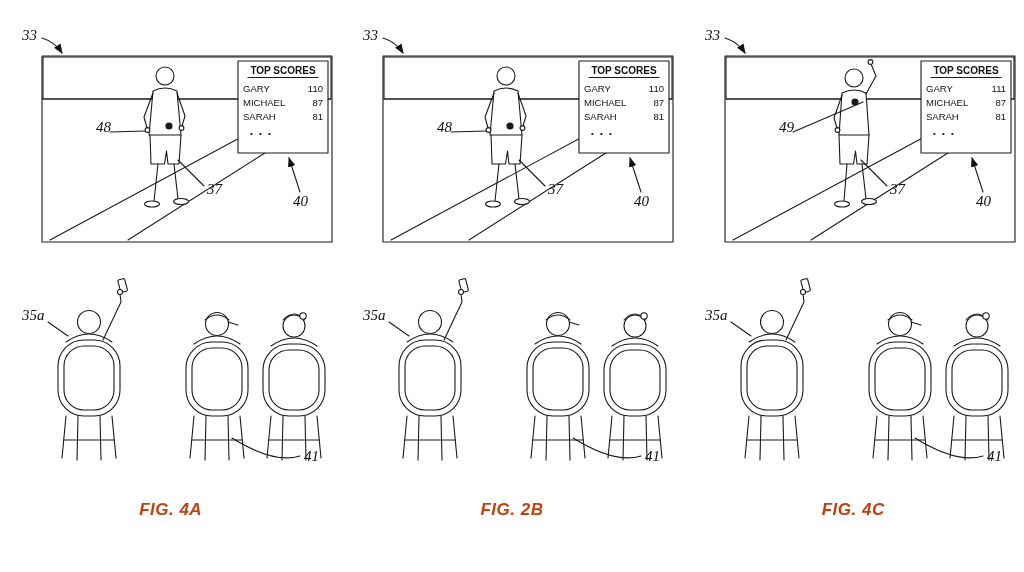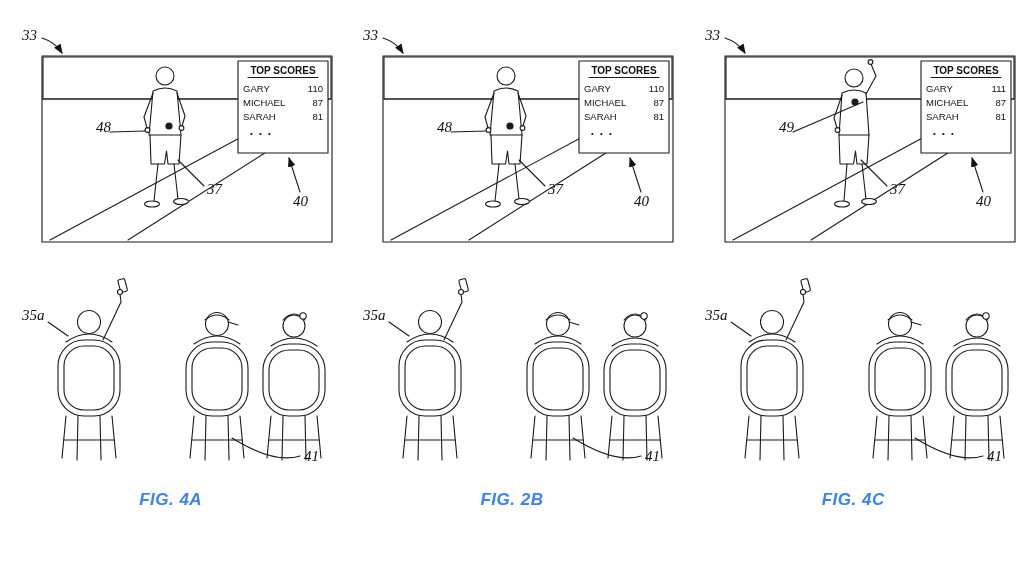--- a/index.html
+++ b/index.html
@@ -1,21 +1,21 @@
 <!DOCTYPE html>
 <html><head>
 <meta charset="utf-8">
 <style>
   html,body{margin:0;padding:0;background:#fff;}
   .sheet{position:relative;width:1024px;height:572px;overflow:hidden;display:flex;
          padding-top:8px;box-sizing:border-box;background:#fff;}
   .panel{flex:0 0 341.3px;display:flex;flex-direction:column;align-items:center;}
   .panel svg{width:341px;height:482px;display:block;}
-  .caption{font:italic 700 17px "Liberation Sans",sans-serif;
-           color:#3b82f6;letter-spacing:.5px;}
+  .caption{margin-top:10px;font:italic 700 17px "Liberation Sans",sans-serif;
+           color:#c2410c;letter-spacing:.5px;}
 
   
   .art path,.art rect,.art circle,.art ellipse,.art line{
       stroke:#1a1a1a;stroke-width:1.1;fill:none;stroke-linecap:round;stroke-linejoin:round;}
   .art .fw{fill:#fff;}
   .art .fd{fill:#1a1a1a;stroke:none;}
   .art text{stroke:none;fill:#111;}
   .ref{font:italic 15px "Liberation Serif",serif;}
   .sb-title{font:700 10px "Liberation Sans",sans-serif;}
   .sb-row{font:9.5px "Liberation Sans",sans-serif;}

